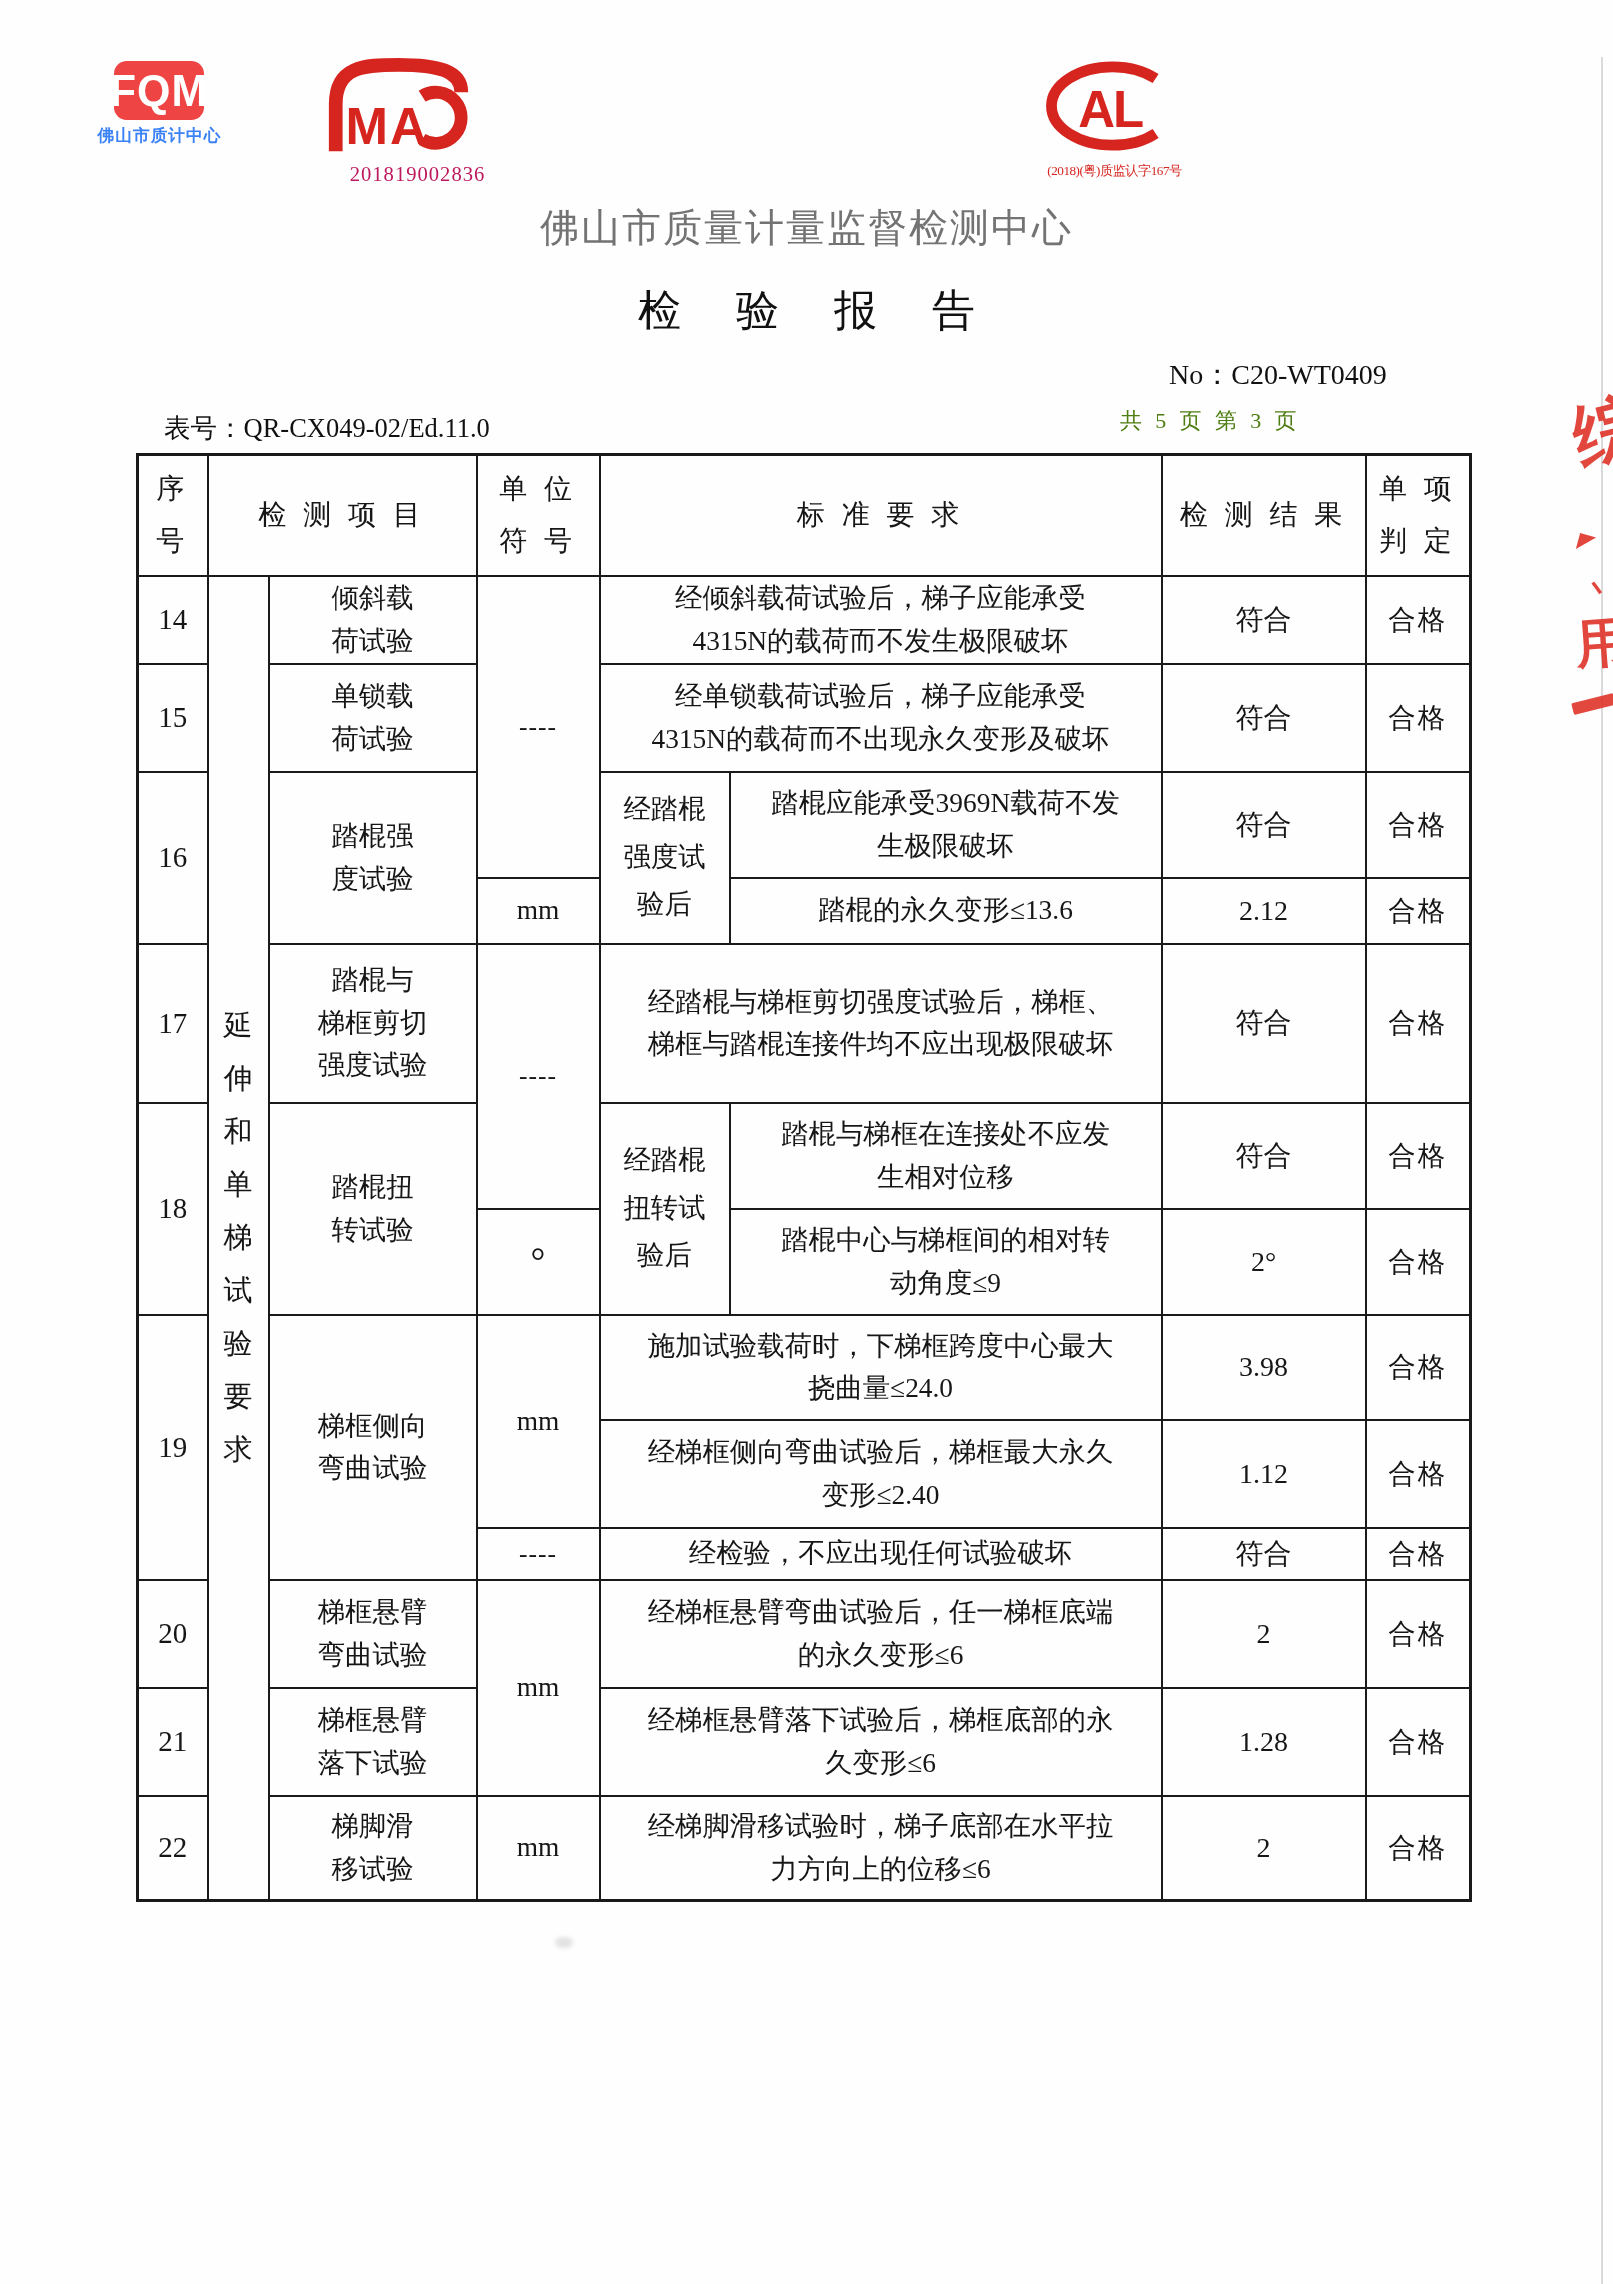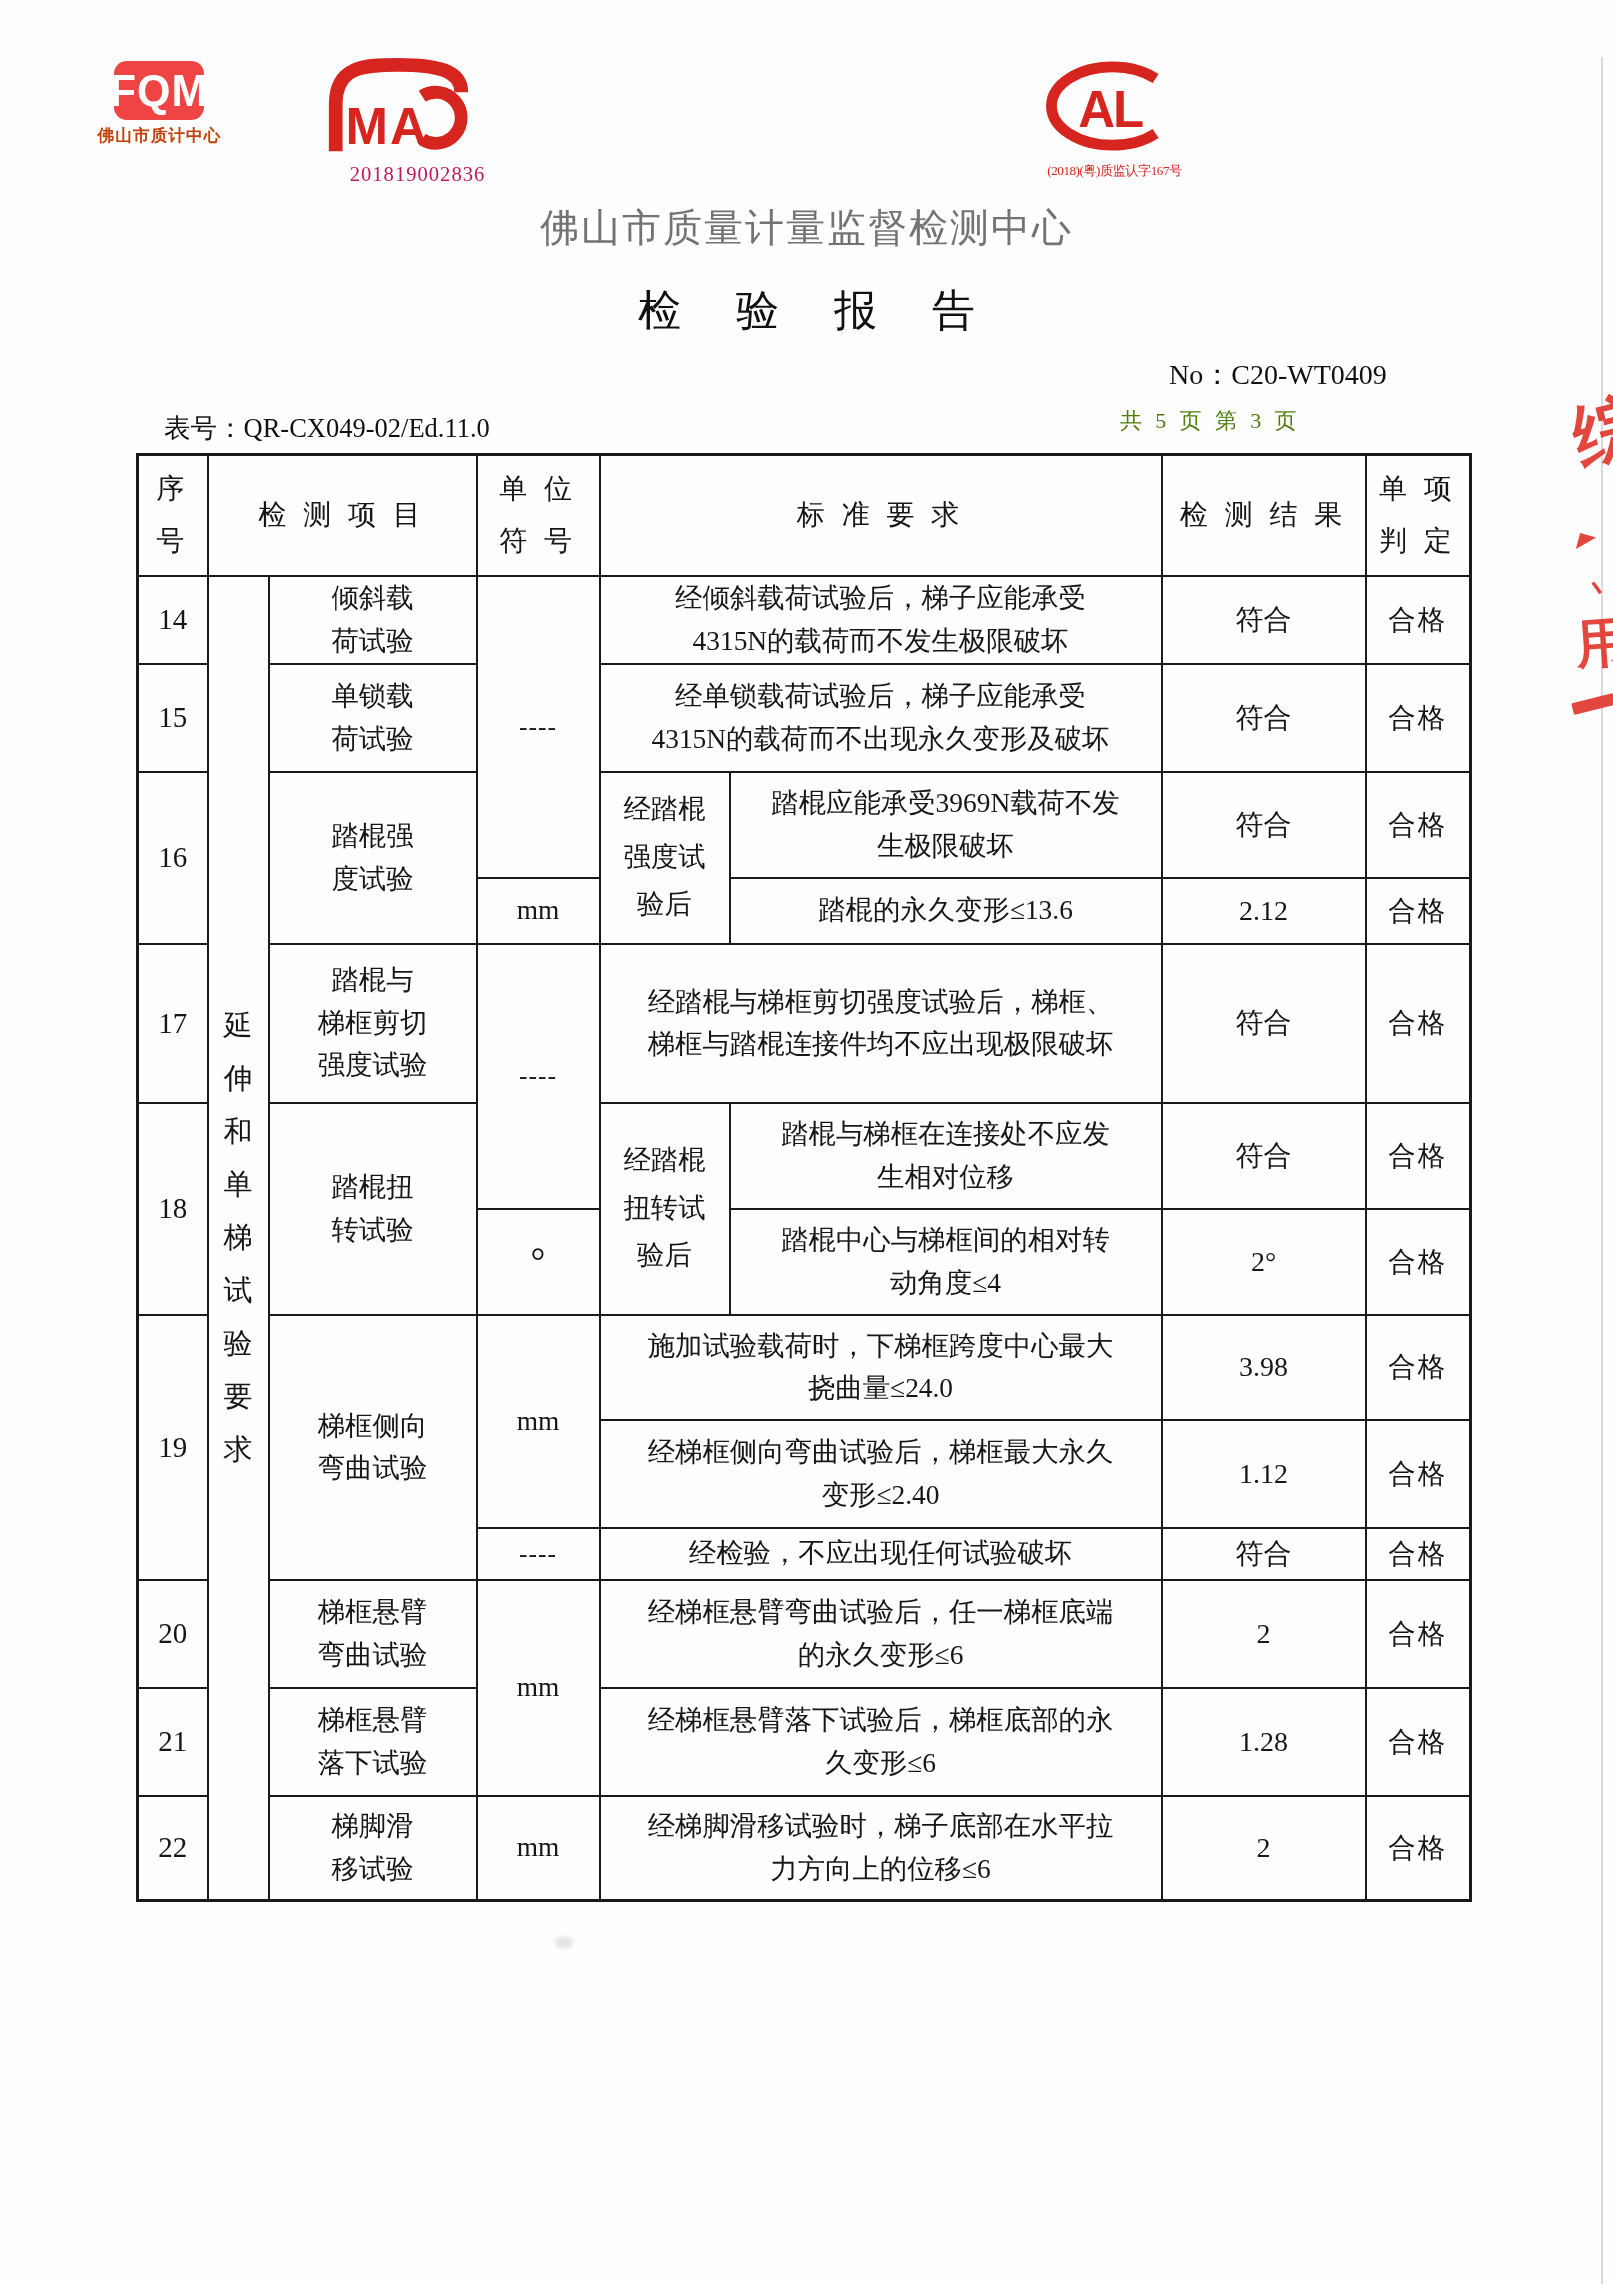--- a/index.html
+++ b/index.html
@@ -3,21 +3,21 @@
 <meta charset="utf-8">
 <style>
   html,body{margin:0;padding:0;background:#888;}
   #page{position:relative;width:1613px;height:2285px;background:#fefefe;overflow:hidden;
         font-family:"Liberation Serif","DejaVu Serif",serif;color:#161616;}
   
   .fqm-box{position:absolute;left:114px;top:61px;width:90px;height:59px;background:#ef4444;
            border-radius:12.7px;display:flex;align-items:center;justify-content:center;}
   .fqm-box span{color:#fff;font-family:"Liberation Sans","DejaVu Sans",sans-serif;
                 font-weight:bold;font-size:43px;letter-spacing:1px;transform:scaleY(1.05);}
-  .fqm-cap{position:absolute;left:86px;top:124px;width:147px;text-align:center;color:#c2410c;
+  .fqm-cap{position:absolute;left:86px;top:124px;width:147px;text-align:center;color:#3b82f6;
            font-weight:bold;font-size:16.7px;letter-spacing:1px;
            font-family:Liberation Serif, serif;}
   .cma-wrap{position:absolute;left:322px;top:49px;width:157px;}
   .cma-num{position:absolute;left:333px;top:163px;width:169px;text-align:center;color:#be185d;
            font-size:20.6px;letter-spacing:1px;}
   .cal-wrap{position:absolute;left:1039px;top:57px;width:147px;}
   .cal-cap{position:absolute;left:1031px;top:162px;width:167px;text-align:center;color:#d6251f;
            font-size:13.2px;letter-spacing:-0.5px;white-space:nowrap;}
   
   .org-title{position:absolute;left:0;top:201px;width:1613px;text-align:center;
@@ -182,21 +182,21 @@
 扭转试
 验后</td>
         <td class="std">踏棍与梯框在连接处不应发
 生相对位移</td>
         <td class="result">符合</td>
         <td class="verdict">合格</td>
       </tr>
       <tr style="height:106px">
         <td class="unit unit-deg">°</td>
         <td class="std">踏棍中心与梯框间的相对转
-动角度≤4</td>
+动角度≤9</td>
         <td class="result">2°</td>
         <td class="verdict">合格</td>
       </tr>
       <tr style="height:105px" class="major">
         <td class="seq" rowspan="3">19</td>
         <td class="item" rowspan="3">梯框侧向
 弯曲试验</td>
         <td class="unit" rowspan="2">mm</td>
         <td class="std" colspan="2">施加试验载荷时，下梯框跨度中心最大
 挠曲量≤24.0</td>

